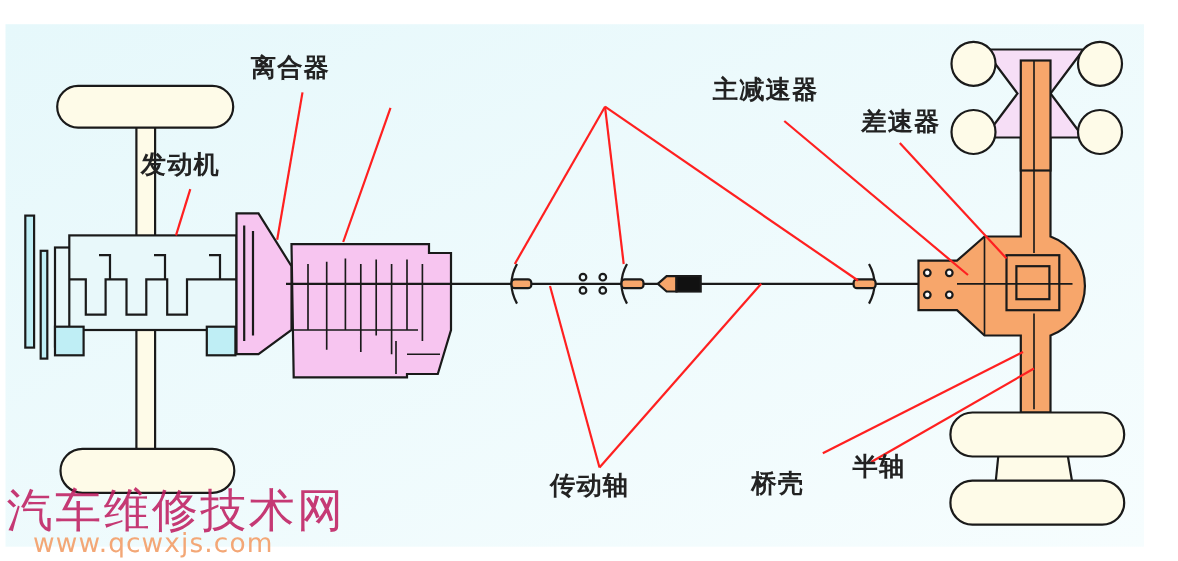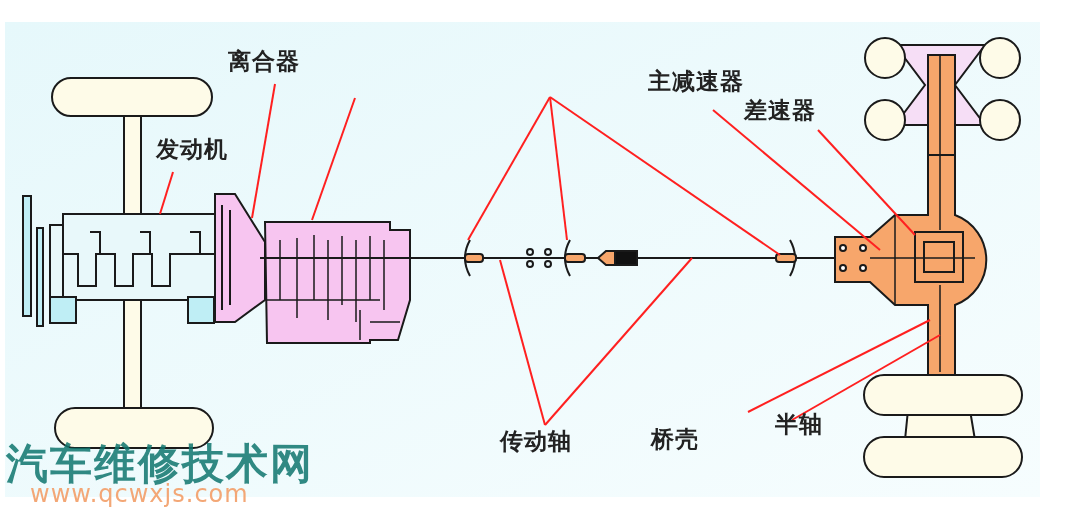--- a/index.html
+++ b/index.html
@@ -1,20 +1,20 @@
 <!DOCTYPE html>
 <html><head>
 <meta charset="utf-8">
 <style>
   html, body { margin: 0; padding: 0; }
   body { width: 1071px; height: 510px; overflow: hidden; background: #ffffff; font-family: "DejaVu Sans", sans-serif; }
   #stage { position: relative; width: 1071px; height: 408px; }
   #stage svg { position: absolute; left: 0; top: 0; }
   .lbl { position: absolute; font-family: "DejaVu Sans", sans-serif; font-size: 23px; font-weight: bold; color: #222; white-space: nowrap; letter-spacing: 1px; }
-  .wm-cn { position: absolute; left: 6px; top: 436px; font-family: "DejaVu Sans", sans-serif; font-size: 42px; font-weight: bold; color: #0f766e; opacity: 0.85; letter-spacing: 2px; white-space: nowrap; }
+  .wm-cn { position: absolute; left: 6px; top: 436px; font-family: "DejaVu Sans", sans-serif; font-size: 42px; font-weight: normal; color: #be185d; opacity: 0.85; letter-spacing: 2px; white-space: nowrap; }
   .wm-url { position: absolute; left: 30px; top: 480px; font-family: "DejaVu Sans", sans-serif; font-size: 24px; color: #f3a776; letter-spacing: 1px; white-space: nowrap; }
 </style>
 </head>
 <body>
 
 <div id="stage">
 <svg width="1071" height="510" viewBox="0 0 1071 510">
   <defs>
     <linearGradient id="bg" x1="0" y1="0" x2="1" y2="1">
       <stop offset="0" stop-color="#e6f8fb"></stop>
@@ -110,22 +110,22 @@
     <line x1="713" y1="110" x2="880" y2="250"></line>
     <line x1="818" y1="130" x2="915" y2="235"></line>
     <line x1="500" y1="260" x2="545" y2="425"></line>
     <line x1="692" y1="258" x2="545" y2="425"></line>
     <line x1="748" y1="412" x2="930" y2="320"></line>
     <line x1="792" y1="420" x2="940" y2="335"></line>
   </g>
 </svg>
 
 <span class="lbl" style="left:228px; top:46px;">离合器</span>
-<span class="lbl" style="left:156px; top:134px;">发动机</span>
+<span class="lbl" style="left:128px; top:134px;">发动机</span>
 <span class="lbl" style="left:648px; top:66px;">主减速器</span>
-<span class="lbl" style="left:744px; top:95px;text-align:center;">差速器</span>
+<span class="lbl" style="left:783px; top:95px;text-align:center;">差速器</span>
 <span class="lbl" style="left:500px; top:426px;">传动轴</span>
-<span class="lbl" style="left:651px; top:424px;">桥壳</span>
+<span class="lbl" style="left:683px; top:424px;">桥壳</span>
 <span class="lbl" style="left:775px; top:409px;">半轴</span>
 
 <div class="wm-cn">汽车维修技术网</div>
 <div class="wm-url">www.qcwxjs.com</div>
 </div>
 
 </body></html>

